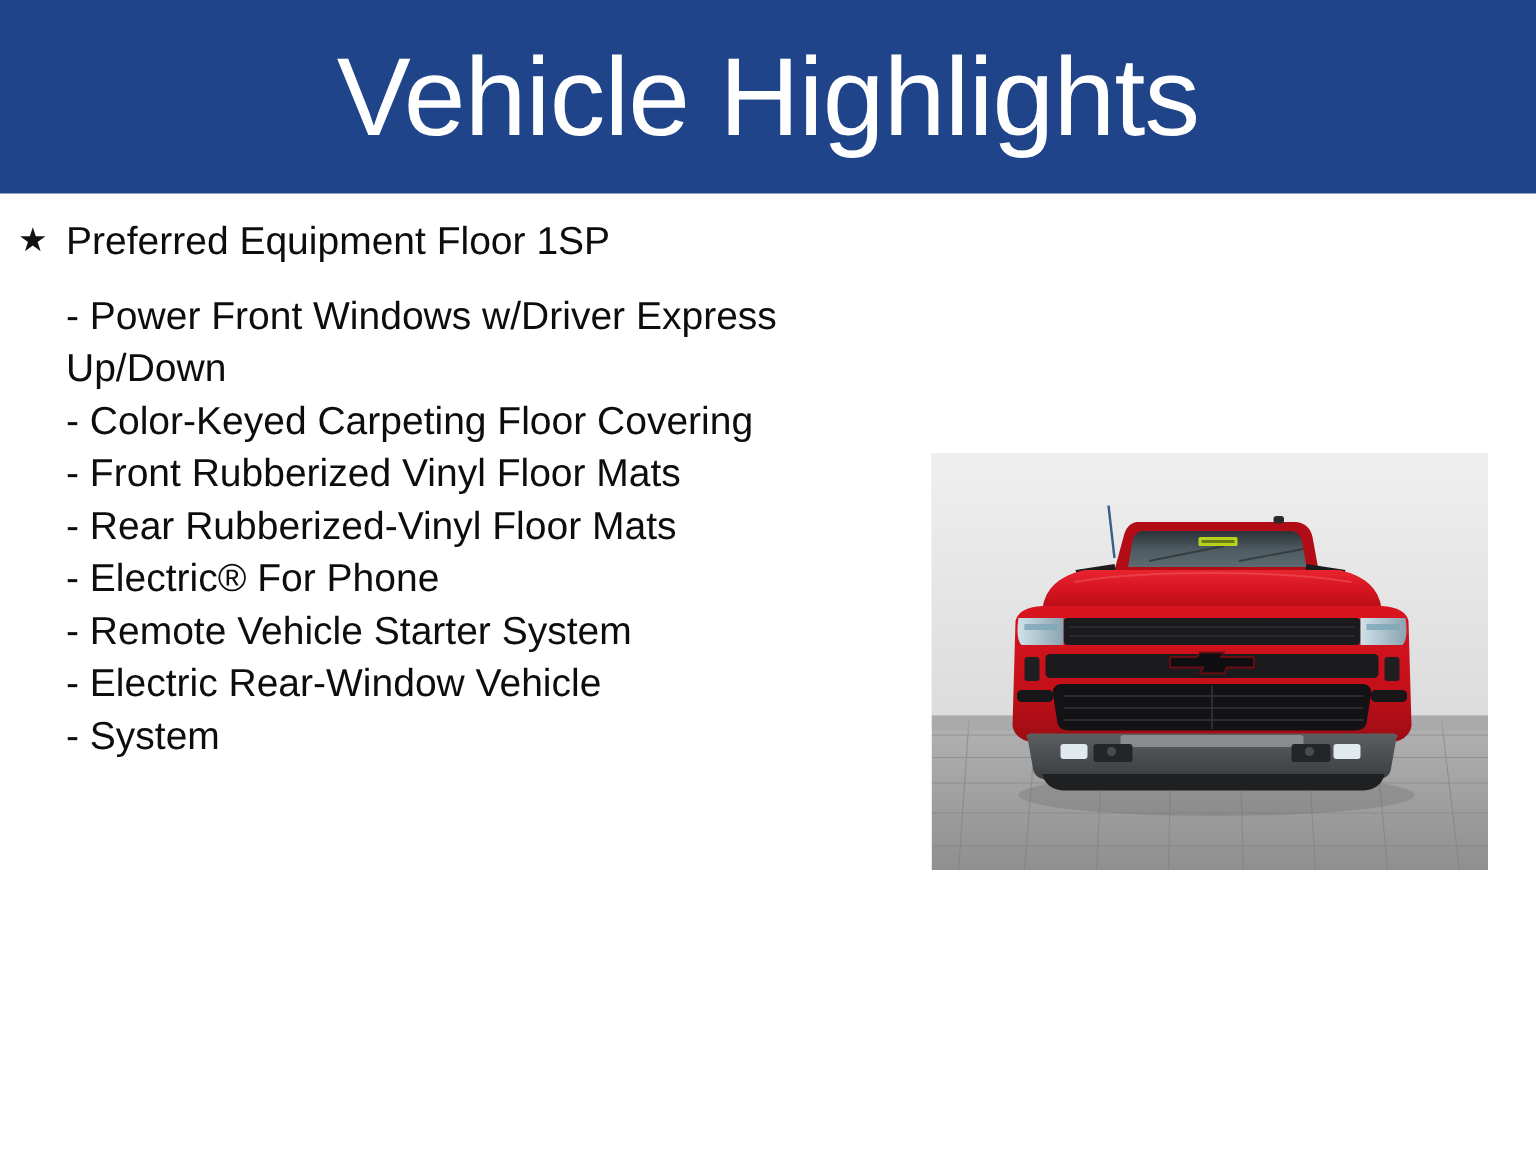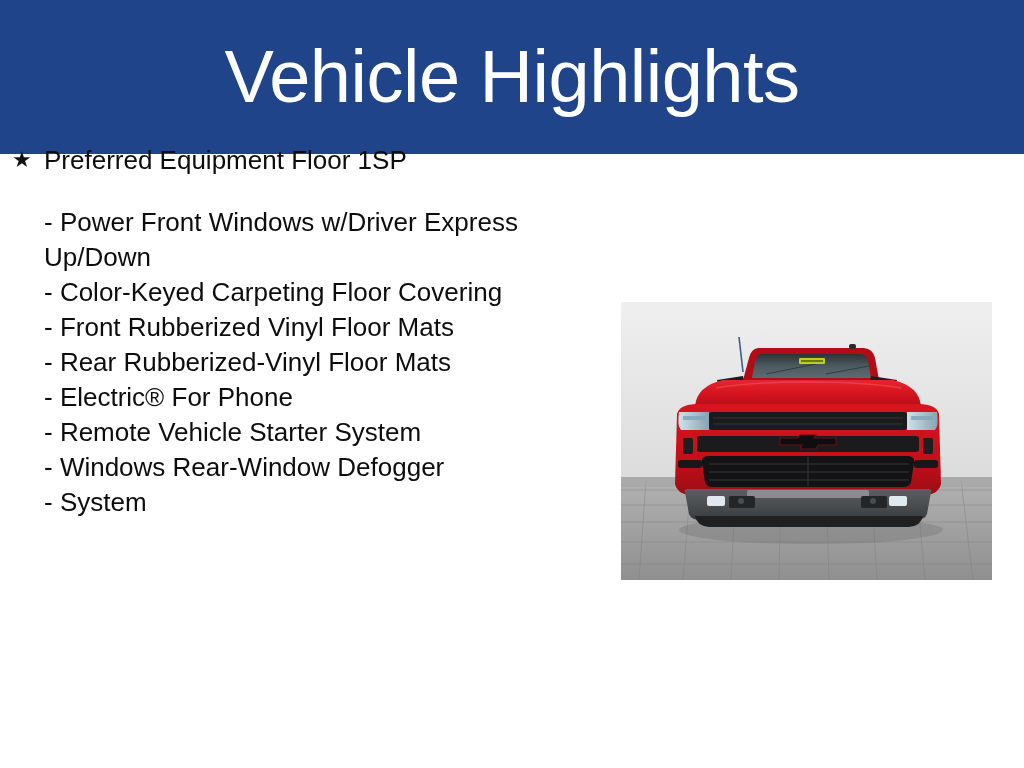--- a/index.html
+++ b/index.html
@@ -13,21 +13,21 @@
   #slide {
     position:relative;
     width:1024px; height:768px;
     background:#ffffff;
   }
 
   
   #header-banner {
     position:absolute;
     left:0; top:0;
-    width:1024px; height:154px;
+    width:1024px; height:129px;
     background:#1f4489;
     display:flex;
     align-items:center;
     justify-content:center;
   }
   #slide-title {
     color:#ffffff;
     font-size:74px;
     font-weight:400;
     line-height:1;
@@ -70,21 +70,21 @@
     font-weight:400;
   }
 
   .sub-item {
     font-size:26px;
     line-height:35px;
     color:#0d0d0d;
     margin-left:44px;
     width:520px;
   }
-  .sub-item.first-sub { margin-top:28px; }
+  .sub-item.first-sub { margin-top:16px; }
 
   
   #vehicle-photo {
     position:absolute;
     left:621px; top:173px;
     width:371px; height:278px;
     overflow:hidden;
     background:#e9e9e9;
   }
   #vehicle-photo svg { display:block; width:100%; height:100%; }
@@ -106,21 +106,21 @@
         <span class="group-bullet">★</span>
         <span class="group-label">Preferred Equipment Floor 1SP</span>
       </div>
 
       <div class="sub-item first-sub">- Power Front Windows w/Driver Express Up/Down</div>
       <div class="sub-item">- Color-Keyed Carpeting Floor Covering</div>
       <div class="sub-item">- Front Rubberized Vinyl Floor Mats</div>
       <div class="sub-item">- Rear Rubberized-Vinyl Floor Mats</div>
       <div class="sub-item">- Electric® For Phone</div>
       <div class="sub-item">- Remote Vehicle Starter System</div>
-      <div class="sub-item">- Windows Rear-Window Defogger</div>
+      <div class="sub-item">- Electric Rear-Window Vehicle</div>
       <div class="sub-item">- System</div>
     </div>
 
     <div id="vehicle-photo">
       <svg viewBox="0 0 371 278" preserveAspectRatio="none">
         <defs>
           <linearGradient id="wallG" x1="0" y1="0" x2="0" y2="1">
             <stop offset="0" stop-color="#efefef"></stop>
             <stop offset="1" stop-color="#dcdcdc"></stop>
           </linearGradient>

